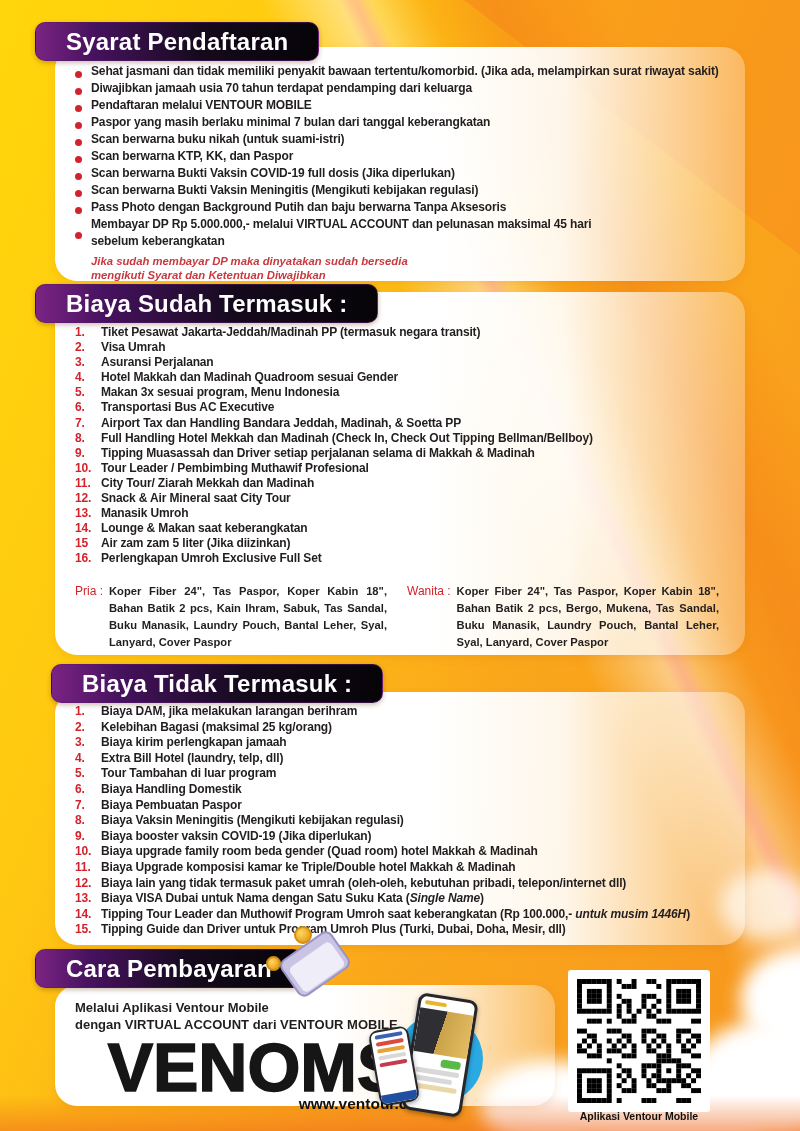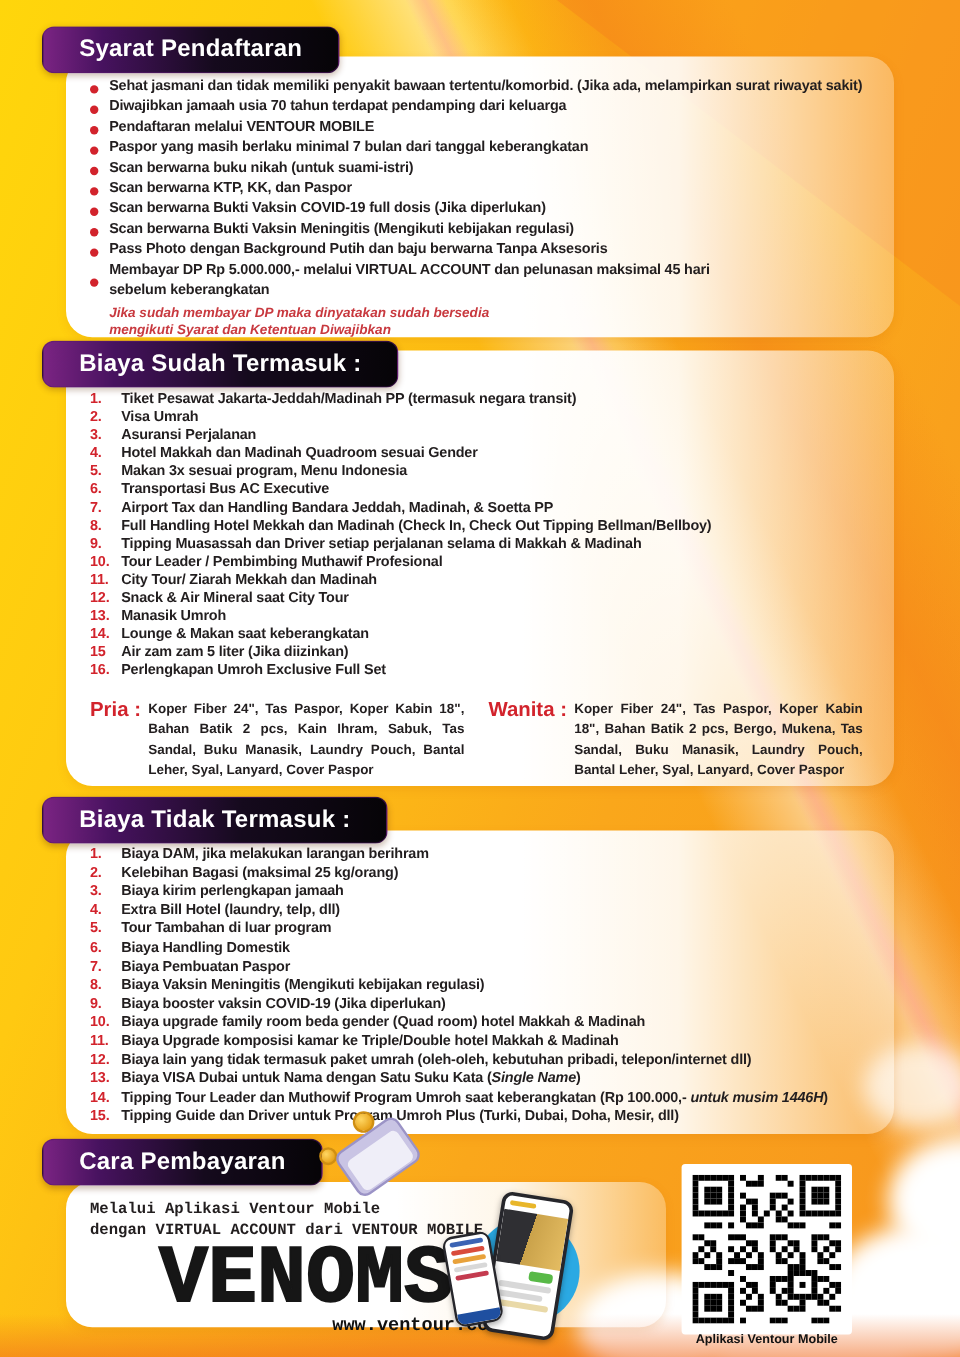--- a/index.html
+++ b/index.html
@@ -21,55 +21,55 @@
     background:linear-gradient(90deg,rgba(255,150,150,0) 0%,rgba(255,160,155,.45) 50%,rgba(255,150,150,0) 100%);}
   .bg-bottom{position:absolute;left:0;bottom:0;width:800px;height:36px;
     background:linear-gradient(180deg,rgba(243,112,33,0) 0%,rgba(240,105,30,.55) 100%);}
   .cloud{position:absolute;background:#ffffff;border-radius:50%;filter:blur(9px);}
 
   
   .pill{position:absolute;display:inline-flex;align-items:center;height:37px;
     padding:0 30px;border-radius:10px;z-index:5;
     background:linear-gradient(90deg,#7b2483 0%,#47125f 20%,#150a1d 58%,#060407 100%);
     border:1px solid rgba(90,25,110,.55);box-shadow:0 2px 5px rgba(90,40,0,.3);
-    color:#ffffff;font-size:20px;font-weight:700;letter-spacing:.2px;}
+    color:#ffffff;font-size:24px;font-weight:700;letter-spacing:.2px;}
 
   
   .card{position:absolute;border-radius:22px;z-index:2;
     background:linear-gradient(90deg,rgba(255,255,255,1) 0%,rgba(255,255,255,1) 55%,
                rgba(255,255,255,.9) 74%,rgba(255,255,255,.3) 100%);
     box-shadow:0 3px 8px rgba(200,100,0,.15);}
   #card1{left:55px;top:47px;width:690px;height:234px;padding:16px 26px 0 20px;box-sizing:border-box;}
   #card2{left:55px;top:292px;width:690px;height:363px;padding:33px 26px 0 20px;box-sizing:border-box;}
   #card3{left:55px;top:692px;width:690px;height:253px;padding:12px 26px 0 20px;box-sizing:border-box;}
-  #card4{left:55px;top:985px;width:500px;height:121px;padding:14px 0 0 20px;box-sizing:border-box;font-family:Liberation Mono, monospace;}
+  #card4{left:55px;top:985px;width:500px;height:121px;padding:14px 0 0 20px;box-sizing:border-box;}
   #pill1{left:35px;top:22px;}
   #pill2{left:35px;top:284px;}
-  #pill3{left:35px;top:664px;}
+  #pill3{left:51px;top:664px;}
   #pill4{left:35px;top:949px;z-index:6;}
 
   
   ul.blist,ol.nlist{list-style:none;margin:0;padding:0;}
   .b-row{display:flex;align-items:center;line-height:17px;font-size:12px;font-weight:700;
     letter-spacing:-.15px;white-space:nowrap;}
   .dot{flex:none;width:7px;height:7px;border-radius:50%;background:#d2232c;margin:5px 9px 0 0;}
   .n-row{display:flex;align-items:flex-start;line-height:15.3px;font-size:12px;font-weight:700;
     letter-spacing:-.15px;white-space:nowrap;}
   .num{flex:none;width:26px;color:#d2232c;}
   .n-text em,.b-text em{font-style:italic;}
 
   .note{margin:5px 0 0 16px;font-size:11.3px;line-height:13.5px;font-style:italic;
     font-weight:700;color:#c8393f;}
 
   
   .gender-row{display:flex;margin-top:16px;}
   .g-col{display:flex;align-items:flex-start;}
   .g-col.left{width:312px;}
   .g-col.right{flex:1;margin-left:20px;}
-  .g-label{flex:none;color:#d2232c;font-size:17px;font-weight:700;margin-right:6px;line-height:17px;}
+  .g-label{flex:none;color:#d2232c;font-size:12px;font-weight:400;margin-right:6px;line-height:17px;}
   .g-text{font-size:11.2px;font-weight:700;line-height:17px;text-align:justify;}
 
   
   .pay-line{font-size:13px;font-weight:700;line-height:17px;}
   .brand{width:360px;text-align:center;margin-top:8px;font-size:68px;line-height:52px;
     font-weight:700;color:#161616;letter-spacing:0;-webkit-text-stroke:1.6px #161616;}
   .site{width:360px;text-align:right;margin-top:2px;font-size:15.5px;font-weight:700;color:#111111;}
 
   
   .phone-circle{position:absolute;left:395px;top:1015px;width:88px;height:88px;border-radius:50%;

